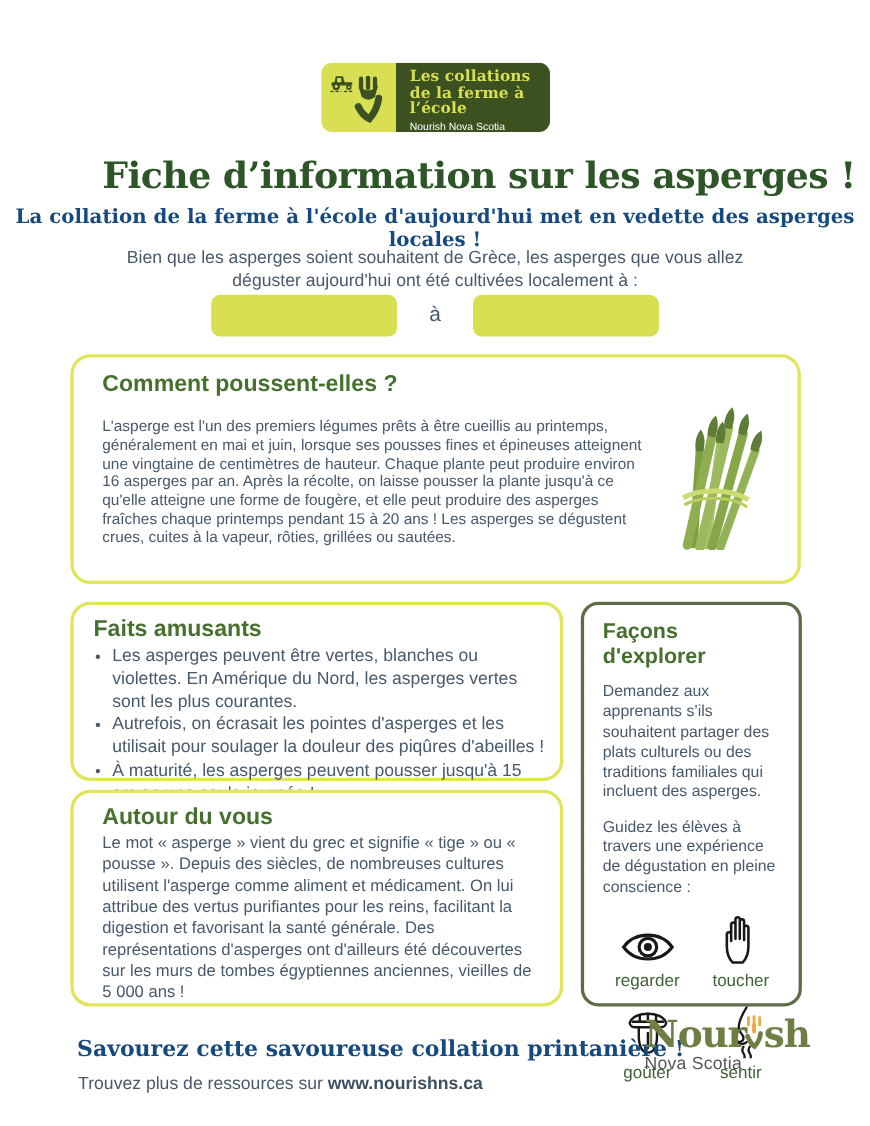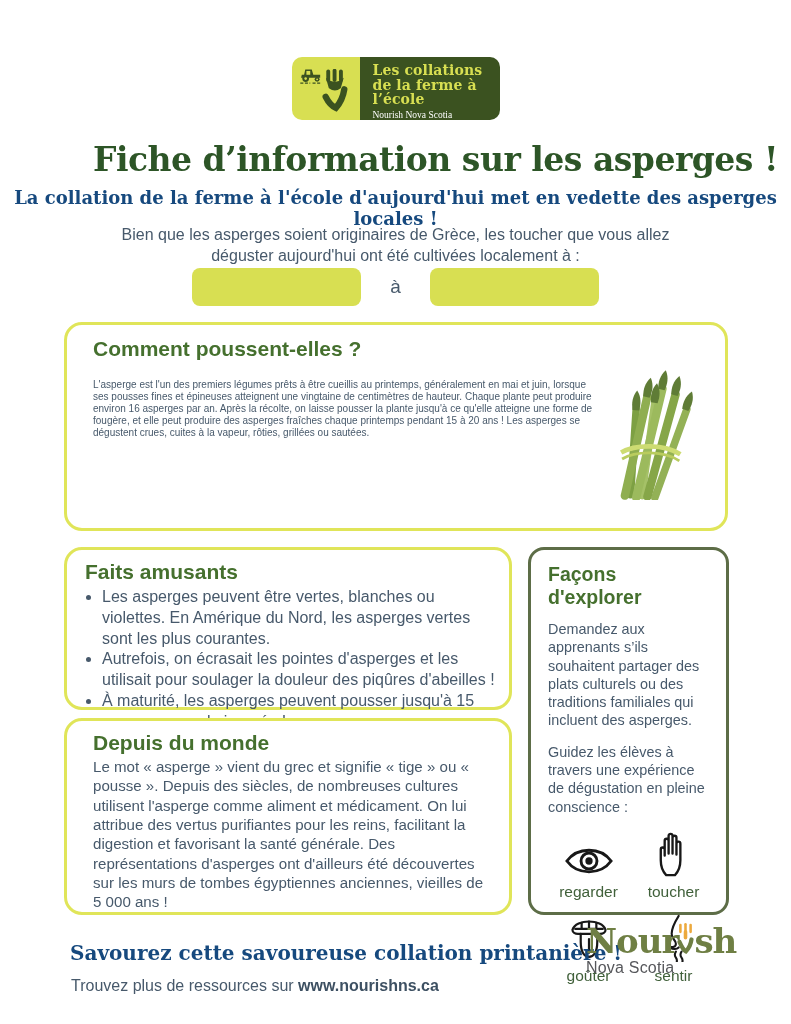--- a/index.html
+++ b/index.html
@@ -10,21 +10,21 @@
   }
 
   
   .badge { position:absolute; top:57px; left:50%; transform:translateX(-50%);
            display:flex; height:63px; border-radius:10px; overflow:hidden; }
   .badge-left { width:68px; background:#d8df52; position:relative; }
   .badge-left svg { position:absolute; }
   .badge-right { width:140px; background:#3b5220; padding:6px 10px 5px 13px; }
   .badge-title { font-family:"DejaVu Serif", serif; font-weight:bold; color:#d8df52;
                  font-size:14px; line-height:1.05; letter-spacing:.1px; }
-  .badge-sub { color:#ffffff; font-size:9.5px; margin-top:3px;font-family:Liberation Serif, serif; }
+  .badge-sub { color:#ffffff; font-size:9.5px; margin-top:3px; }
 
   
   .main-title { position:absolute; top:140px; left:0; width:100%; text-align:center;
     font-family:"DejaVu Serif", serif; font-weight:bold; font-size:33px;
     color:#2d5527; letter-spacing:-0.5px;margin-left:40px; }
   .subtitle { position:absolute; top:187px; left:0; width:100%; text-align:center;
     font-family:"DejaVu Serif", serif; font-weight:bold; font-size:18px; color:#16497e; }
   .intro { position:absolute; top:225px; left:115px; width:561px; text-align:center;
     font-size:16px; line-height:1.3; color:#47596b; }
 
@@ -37,21 +37,21 @@
   
   .infobox { position:absolute; background:#fff; border:3px solid #e0e559;
     border-radius:18px; }
   .box-title { font-size:21px; font-weight:bold; color:#45702e; }
   .box-body { color:#47596b; }
 
   #box-how { left:64px; top:322px; width:664px; height:209px;
     padding:12px 10px 8px 26px; display:flex; }
   #box-how .text { width:500px; }
   #box-how .box-title { margin-bottom:18px; }
-  #box-how .box-body { font-size:10px; line-height:1.2; }
+  #box-how .box-body { font-size:14px; line-height:1.2; }
   #box-how .img-wrap { flex:1; display:flex; align-items:center; justify-content:center; }
 
   #box-facts { left:64px; top:547px; width:448px; height:163px; padding:10px 14px 6px 18px; }
   #box-facts ul { margin:3px 0 0; padding-left:17px; }
   #box-facts li { font-size:16px; line-height:1.3; color:#47596b; }
 
   #box-world { left:64px; top:718px; width:448px; height:197px; padding:10px 16px 6px 26px; }
   #box-world .box-title { margin-bottom:2px; }
   #box-world .box-body { font-size:15.1px; line-height:1.28; }
 
@@ -105,21 +105,21 @@
       </svg>
     </div>
     <div class="badge-right">
       <div class="badge-title">Les collations de la ferme à l’école</div>
       <div class="badge-sub">Nourish Nova Scotia</div>
     </div>
   </div>
 
   <div class="main-title">Fiche d’information sur les asperges !</div>
   <div class="subtitle">La collation de la ferme à l'école d'aujourd'hui met en vedette des asperges locales !</div>
-  <div class="intro">Bien que les asperges soient originaires de Grèce, les toucher que vous allez déguster aujourd'hui ont été cultivées localement à :</div>
+  <div class="intro">Bien que les asperges soient souhaitent de Grèce, les asperges que vous allez déguster aujourd'hui ont été cultivées localement à :</div>
 
   <div class="fillrow">
     <div class="fillbox"></div>
     <div class="fill-connector">à</div>
     <div class="fillbox"></div>
   </div>
 
   <div class="infobox" id="box-how">
     <div class="text">
       <div class="box-title">Comment poussent-elles ?</div>
@@ -152,21 +152,21 @@
   <div class="infobox" id="box-facts">
     <div class="box-title">Faits amusants</div>
     <ul>
       <li>Les asperges peuvent être vertes, blanches ou violettes. En Amérique du Nord, les asperges vertes sont les plus courantes.</li>
       <li>Autrefois, on écrasait les pointes d'asperges et les utilisait pour soulager la douleur des piqûres d'abeilles !</li>
       <li>À maturité, les asperges peuvent pousser jusqu'à 15 cm en une seule journée !</li>
     </ul>
   </div>
 
   <div class="infobox" id="box-world">
-    <div class="box-title">Depuis du monde</div>
+    <div class="box-title">Autour du vous</div>
     <div class="box-body">Le mot « asperge » vient du grec et signifie « tige » ou « pousse ». Depuis des siècles, de nombreuses cultures utilisent l'asperge comme aliment et médicament. On lui attribue des vertus purifiantes pour les reins, facilitant la digestion et favorisant la santé générale. Des représentations d'asperges ont d'ailleurs été découvertes sur les murs de tombes égyptiennes anciennes, vieilles de 5 000 ans !</div>
   </div>
 
   <div class="infobox" id="box-explore">
     <div class="box-title">Façons d'explorer</div>
     <p>Demandez aux apprenants s’ils souhaitent partager des plats culturels ou des traditions familiales qui incluent des asperges.</p>
     <p>Guidez les élèves à travers une expérience de dégustation en pleine conscience :</p>
     <div class="senses">
       <div class="sense">
         <div class="iconbox">

